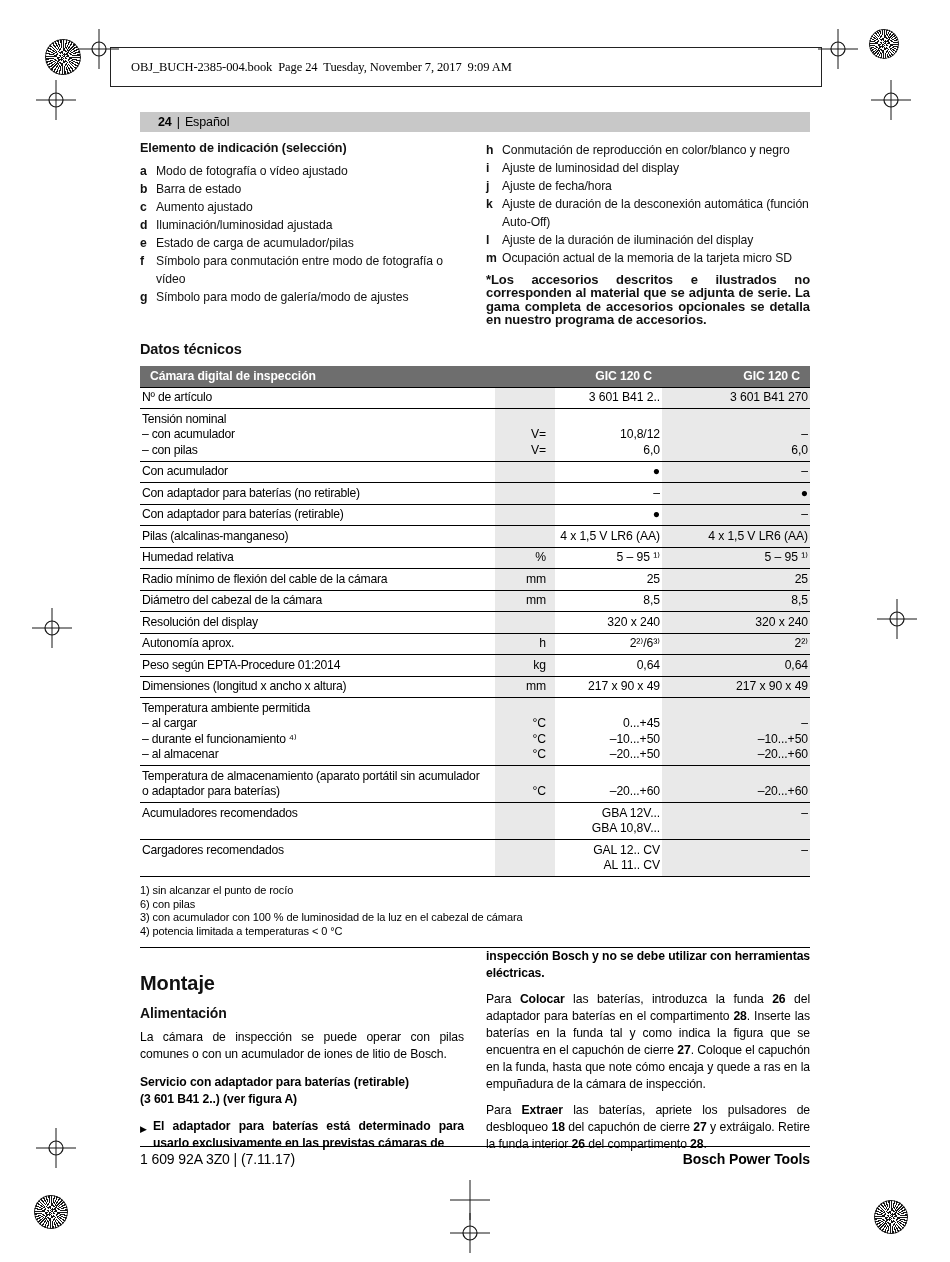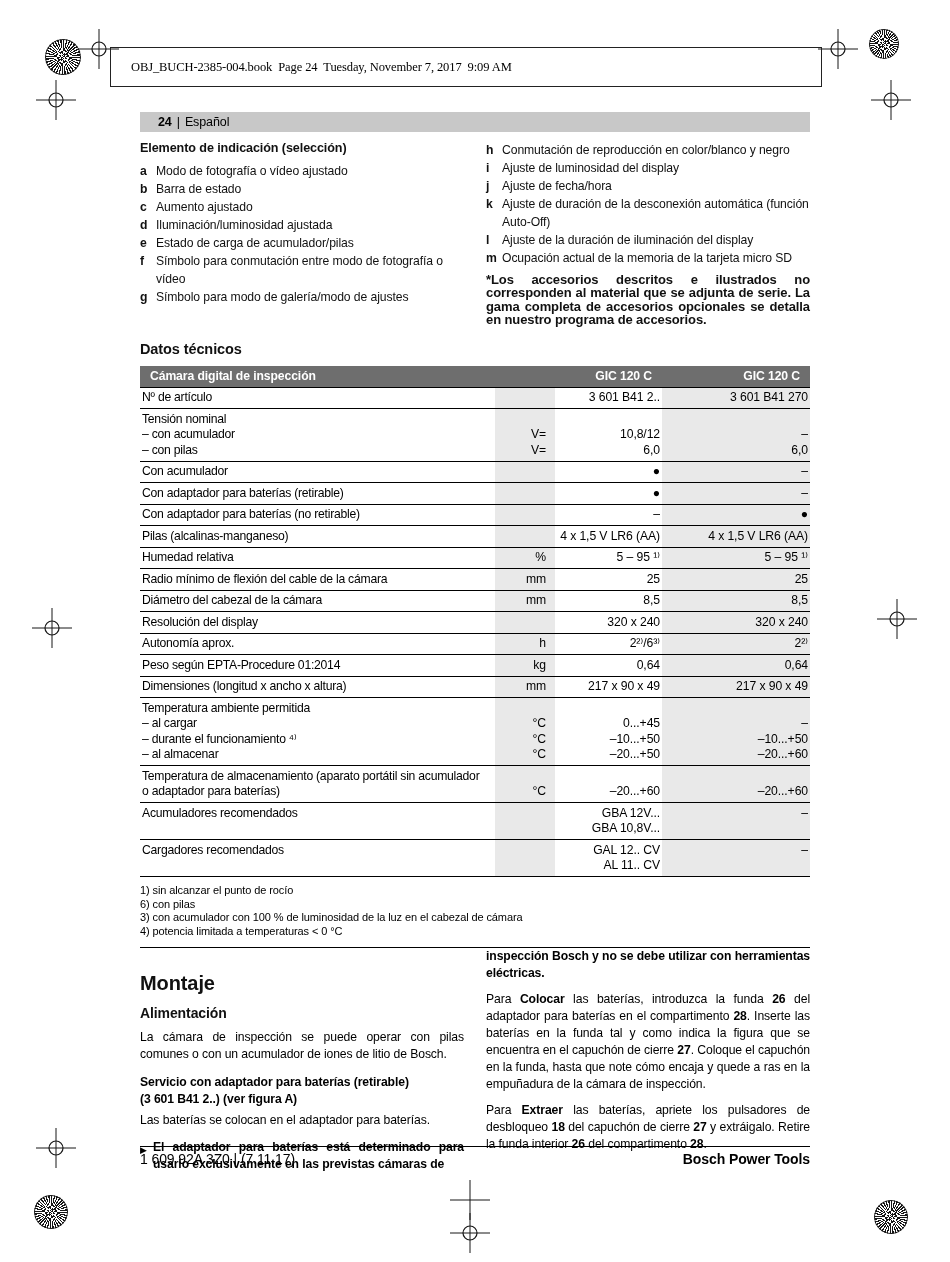--- a/index.html
+++ b/index.html
@@ -253,30 +253,30 @@
 –
 6,0</td>
           </tr>
           <tr>
             <td class="c-name">Con acumulador</td>
             <td class="c-unit"></td>
             <td class="c-val">●</td>
             <td class="c-val c-val2">–</td>
           </tr>
           <tr>
+            <td class="c-name">Con adaptador para baterías (no retirable)</td>
+            <td class="c-unit"></td>
+            <td class="c-val">–</td>
+            <td class="c-val c-val2">●</td>
+          </tr>
+          <tr>
             <td class="c-name">Con adaptador para baterías (retirable)</td>
             <td class="c-unit"></td>
             <td class="c-val">●</td>
             <td class="c-val c-val2">–</td>
-          </tr>
-          <tr>
-            <td class="c-name">Con adaptador para baterías (no retirable)</td>
-            <td class="c-unit"></td>
-            <td class="c-val">–</td>
-            <td class="c-val c-val2">●</td>
           </tr>
           <tr>
             <td class="c-name">Pilas (alcalinas-manganeso)</td>
             <td class="c-unit"></td>
             <td class="c-val">4 x 1,5 V LR6 (AA)</td>
             <td class="c-val c-val2">4 x 1,5 V LR6 (AA)</td>
           </tr>
           <tr>
             <td class="c-name">Humedad relativa</td>
             <td class="c-unit">%</td>
@@ -374,21 +374,20 @@
 
     <hr class="rule">
 
     <div class="cols">
       <div class="col">
         <h1 class="montaje">Montaje</h1>
         <h4 class="alim">Alimentación</h4>
         <p class="p">La cámara de inspección se puede operar con pilas comunes o con un acumulador de iones de litio de Bosch.</p>
         <p class="subhead">Servicio con adaptador para baterías (retirable)
 (3 601 B41 2..) (ver figura A)</p>
-        <p class="p">Las baterías se colocan en el adaptador para baterías.</p>
         <div class="bullet">
           <span class="arrow">▶</span>
           <span>El adaptador para baterías está determinado para usarlo exclusivamente en las previstas cámaras de</span>
         </div>
       </div>
       <div class="col">
         <p class="p p-bold">inspección Bosch y no se debe utilizar con herramientas eléctricas.</p>
         <p class="p"><span>Para </span><b>Colocar</b><span> las baterías, introduzca la funda </span><b>26</b><span> del adaptador para baterías en el compartimento </span><b>28</b><span>. Inserte las baterías en la funda tal y como indica la figura que se encuentra en el capuchón de cierre </span><b>27</b><span>. Coloque el capuchón en la funda, hasta que note cómo encaja y quede a ras en la empuñadura de la cámara de inspección.</span></p>
         <p class="p"><span>Para </span><b>Extraer</b><span> las baterías, apriete los pulsadores de desbloqueo </span><b>18</b><span> del capuchón de cierre </span><b>27</b><span> y extráigalo. Retire la funda interior </span><b>26</b><span> del compartimento </span><b>28</b><span>.</span></p>
       </div>

